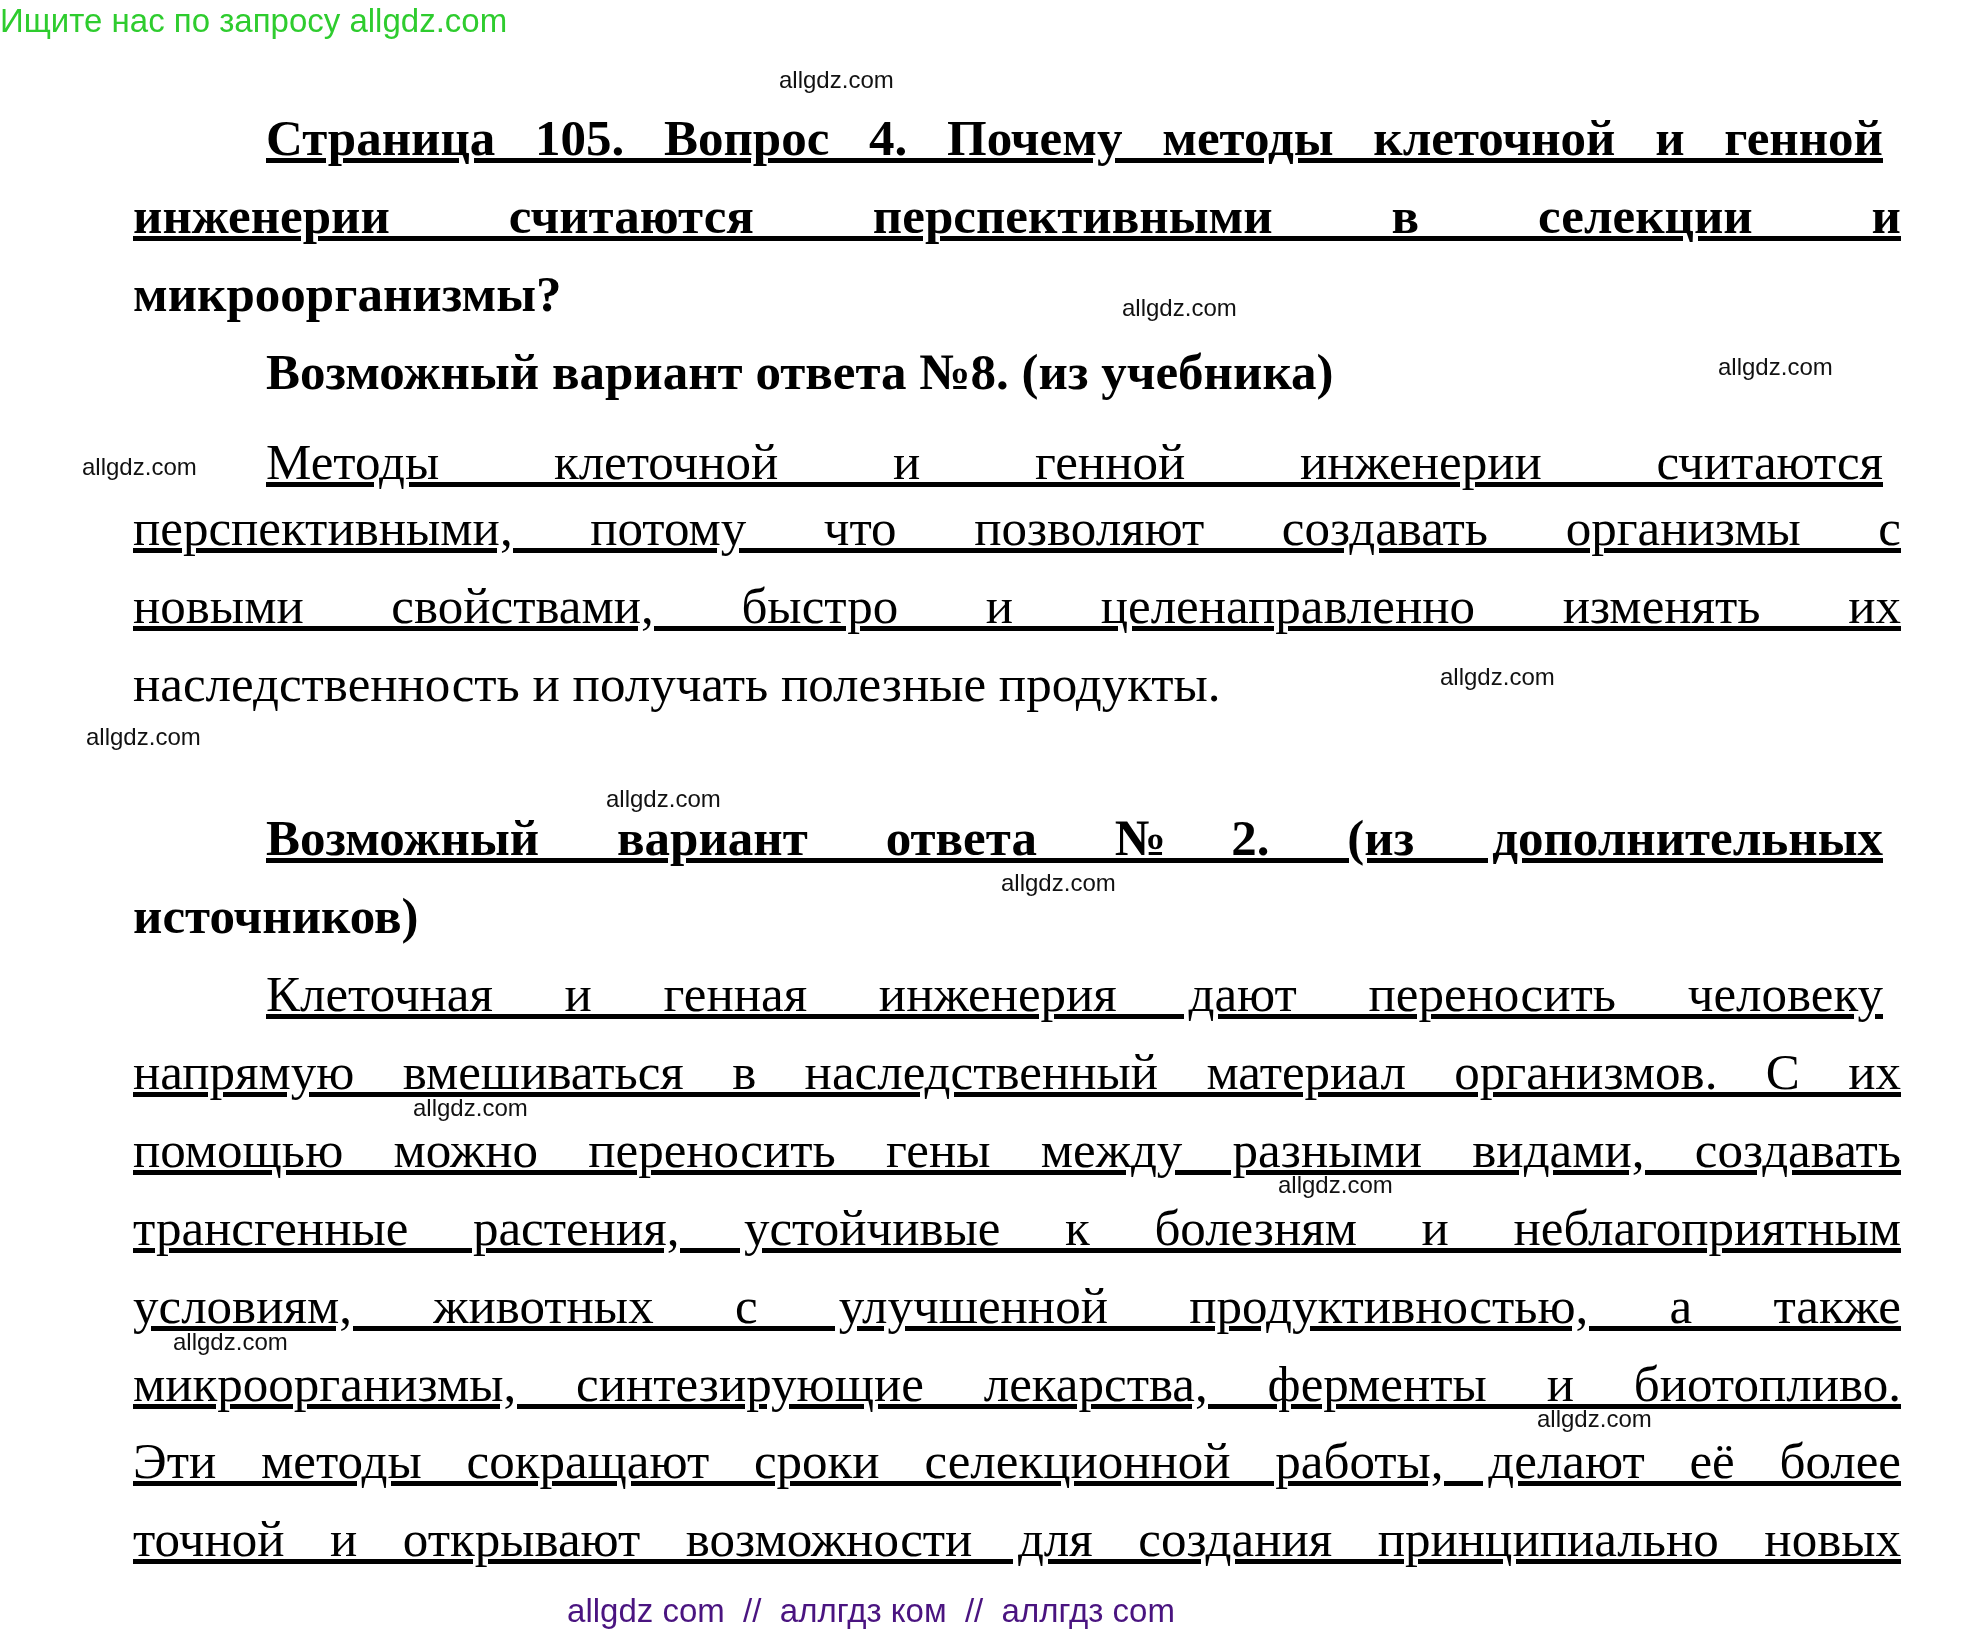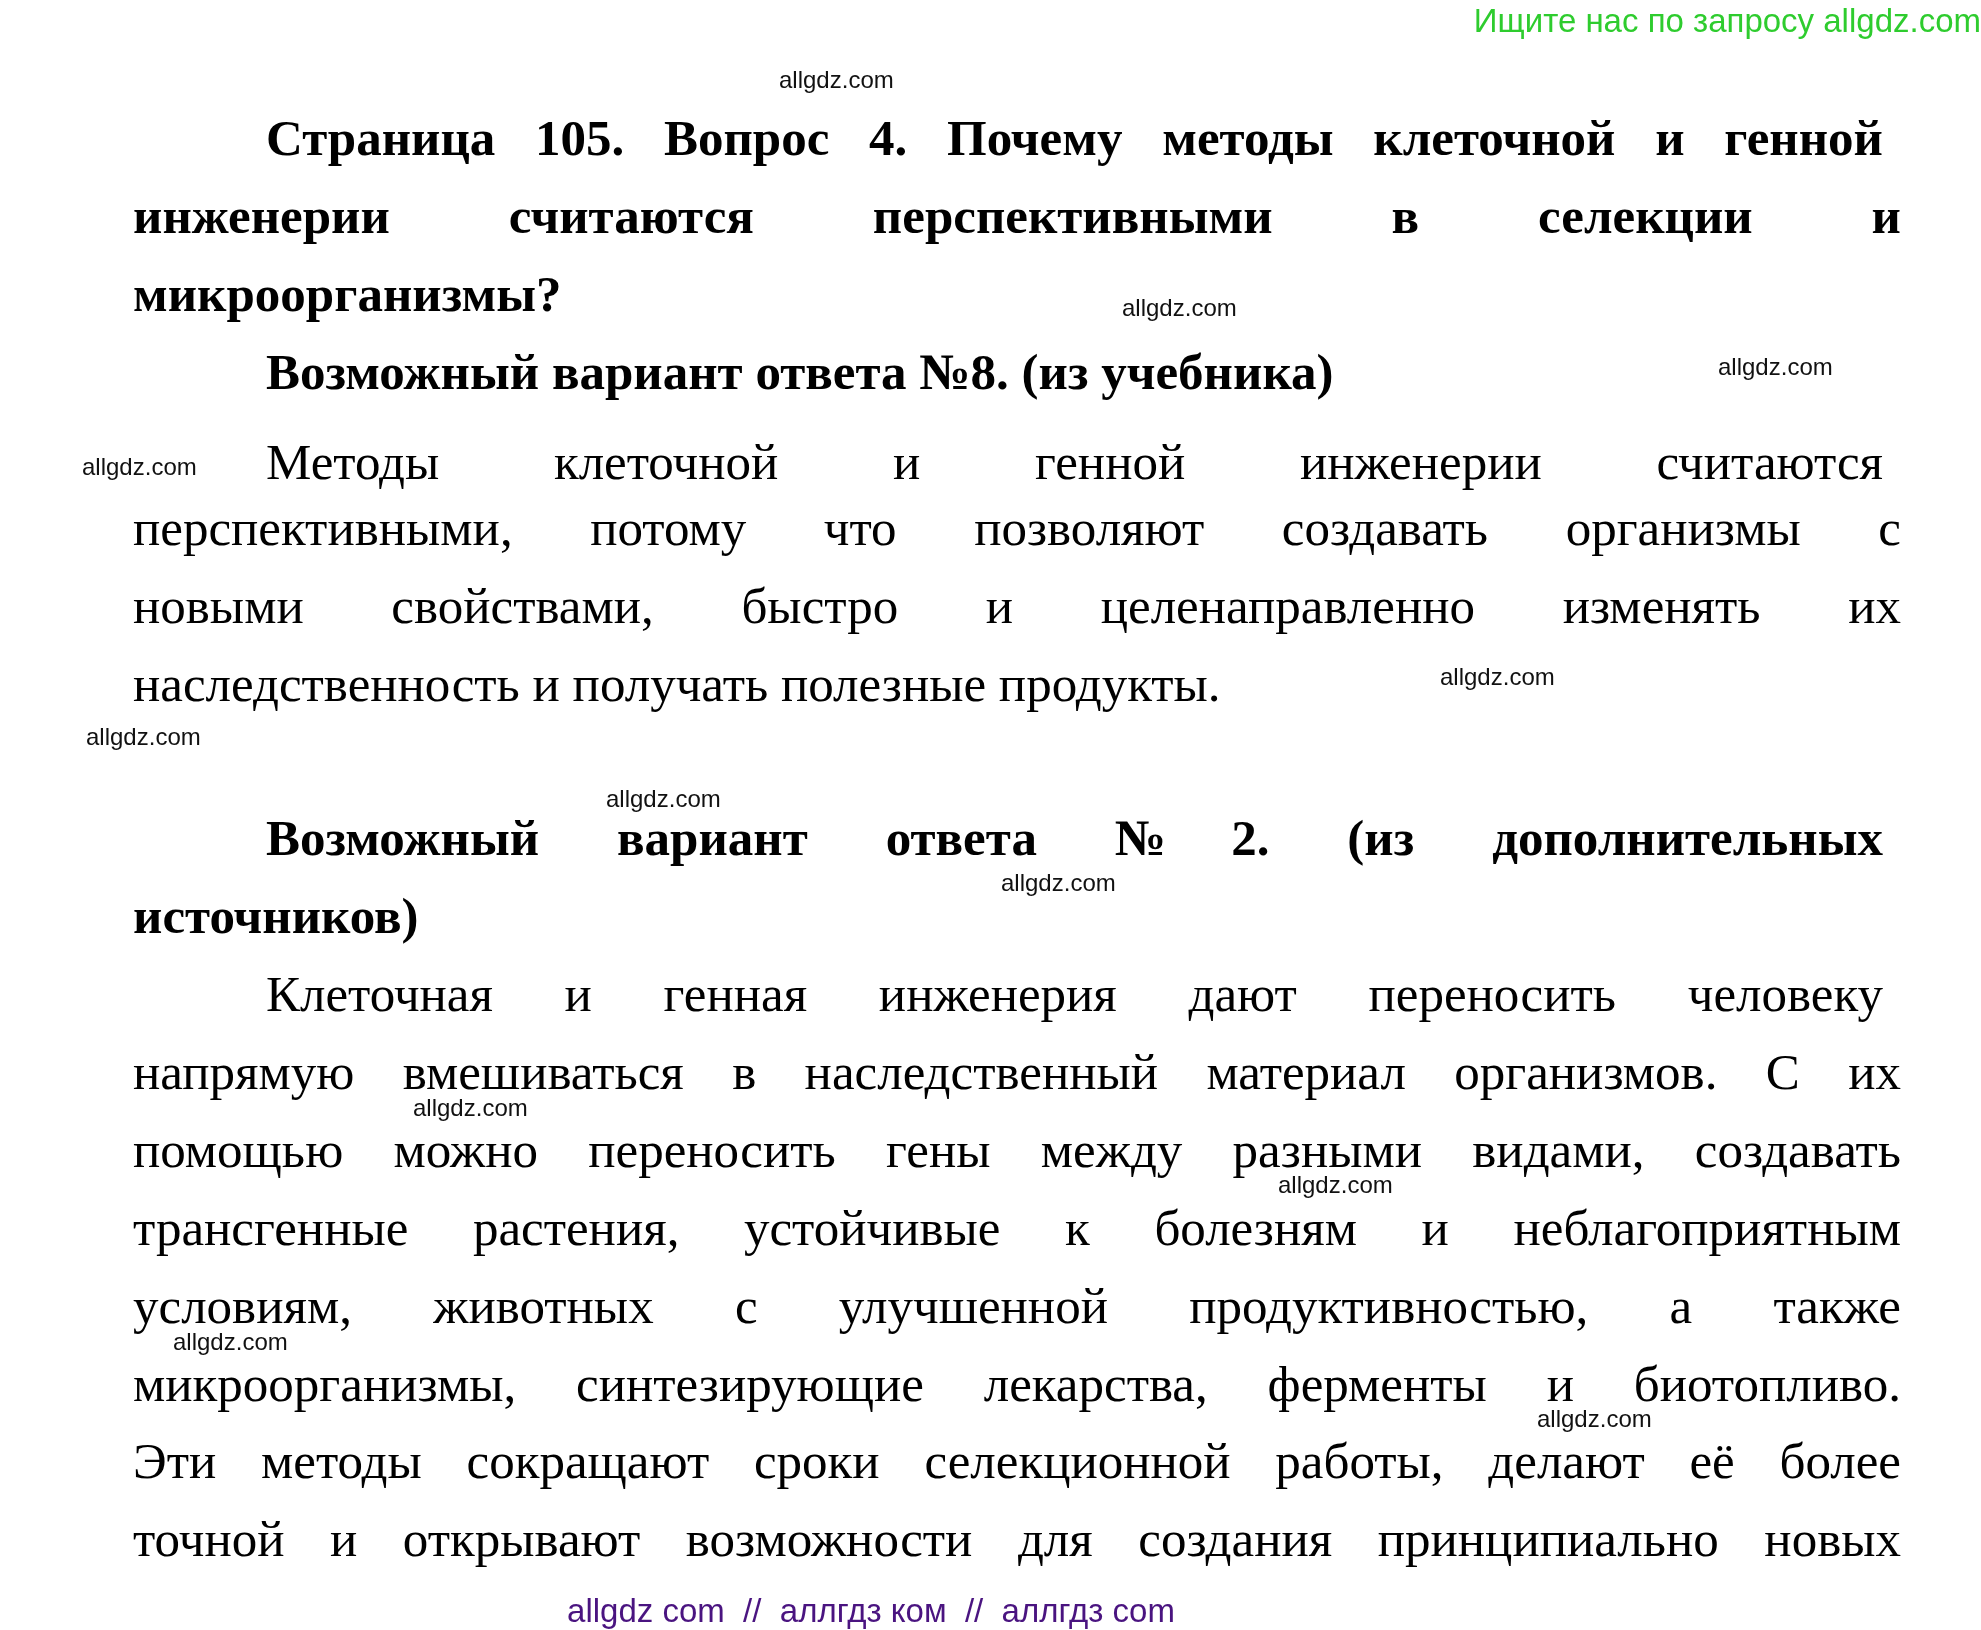--- a/index.html
+++ b/index.html
@@ -1,27 +1,27 @@
 <!DOCTYPE html>
 <html><head>
 <meta charset="utf-8">
 <style>
   html, body { margin: 0; padding: 0; background: #ffffff; }
   body { width: 1981px; height: 1630px; position: relative; overflow: hidden; }
   .hdr {
-    position: absolute; left: 0; width: 1981px; top: 2px; text-align: right;
+    position: absolute; left: 0; width: 1981px; top: 2px; text-align: left;
     font-family: "Liberation Sans", sans-serif; font-size: 33px; color: #2ecc2e;
   }
   .ln {
     position: absolute; left: 133px; width: 1768px; height: 78px; line-height: 78px;
     font-family: "Liberation Serif", serif; font-size: 51px; color: #000;
     white-space: nowrap; overflow: visible;
   }
   .ln.b { font-weight: bold; }
-  .ln.j { text-align: justify; text-align-last: justify; white-space: normal; }
+  .ln.j { text-align: justify; text-align-last: justify; white-space: normal; text-decoration: underline; }
   .ln.ind { left: 266px; width: 1617px; }
   .wm {
     position: absolute; font-family: "Liberation Sans", sans-serif; font-size: 24px;
     color: #111; white-space: nowrap; line-height: 1;
   }
   .ftr {
     position: absolute; left: 0; width: 1742px; top: 1592px; text-align: center;
     font-family: "Liberation Sans", sans-serif; font-size: 33px; color: #4a1480;
     white-space: pre;
   }

